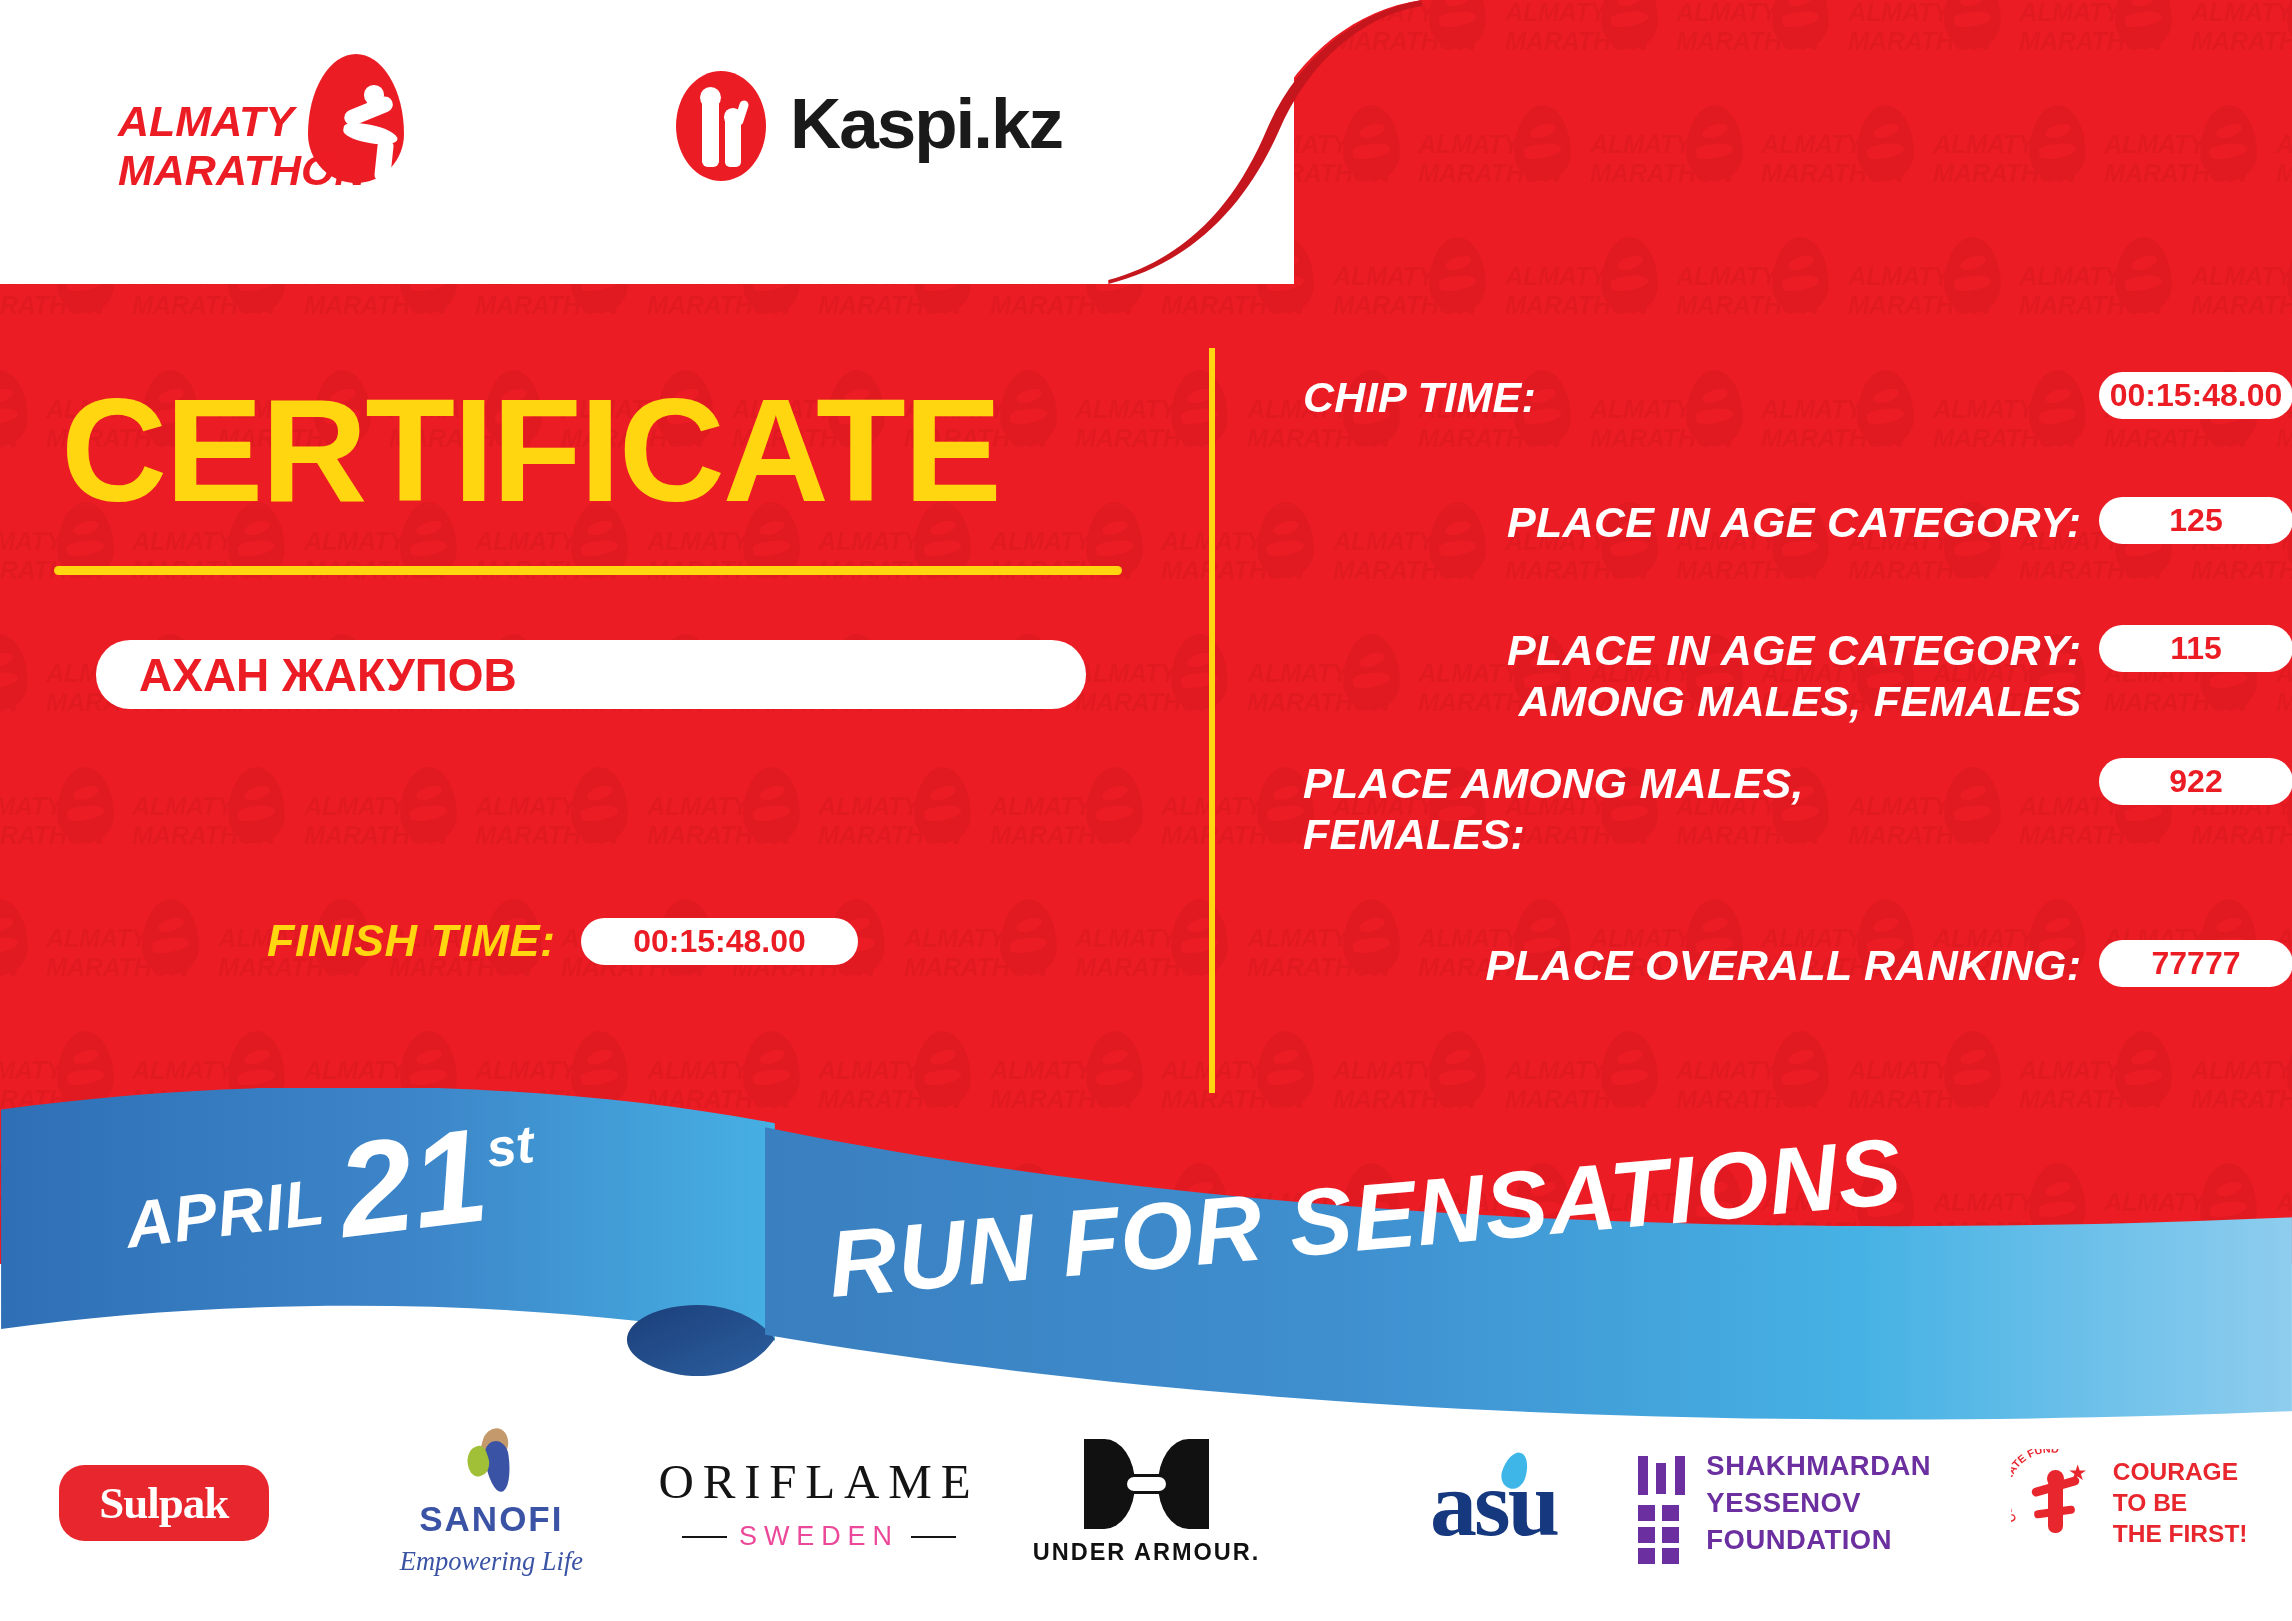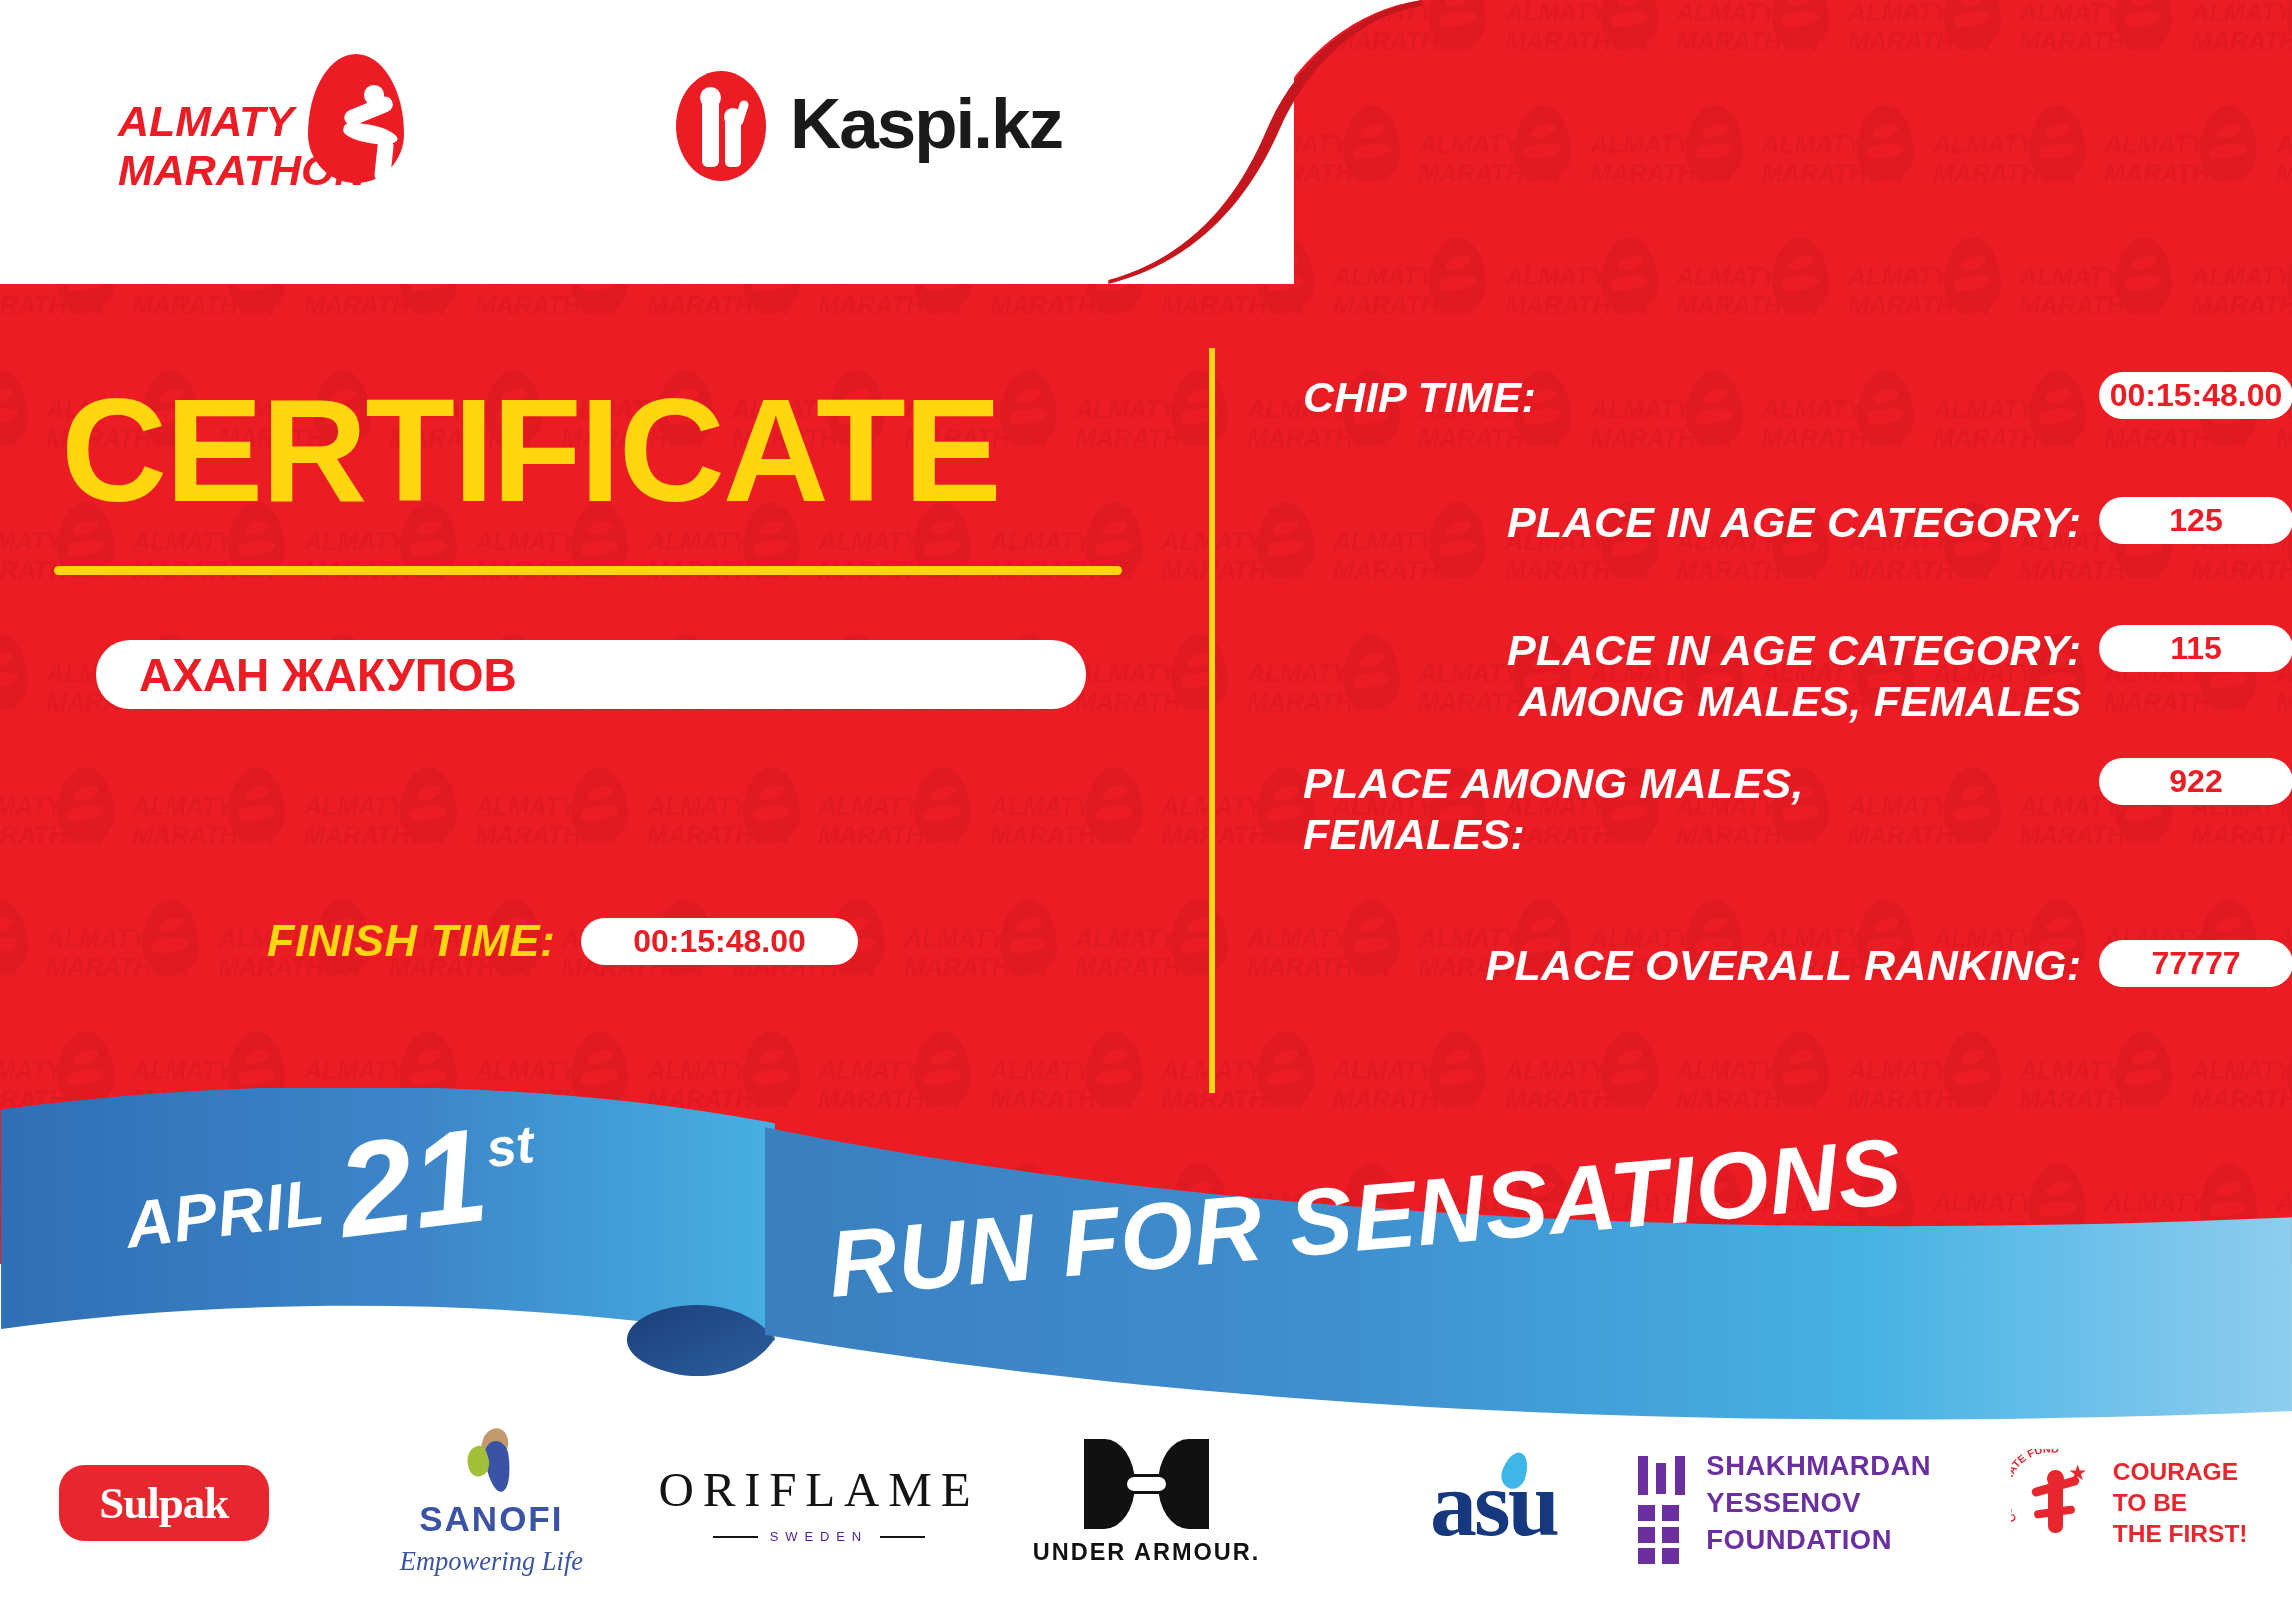--- a/index.html
+++ b/index.html
@@ -402,21 +402,21 @@
 
   
   .orif-name {
     color:#141414; font-size:49px; letter-spacing:8.8px;
     font-family:"Liberation Serif", serif;
   }
   .orif-sub {
     display:flex; align-items:center; gap:11.8px; margin-top:11.8px;
   }
   .orif-line { width: 45px; height: 2px; background:#141414; }
-  .orif-sub-txt { color:#4c1d95; font-size:13px; letter-spacing:6.9px;
+  .orif-sub-txt { color:#ec4899; font-size:27px; letter-spacing:6.9px;
     font-family:"Liberation Sans", sans-serif; }
 
   
   .ua-mark { position:relative; width: 125px; height: 90px; }
   .ua-l, .ua-r {
     position:absolute; top:0; width: 51px; height:90px; background:#111;
   }
   .ua-l { left: 0; border-radius: 0 60% 60% 0 / 0 50% 50% 0; }
   .ua-r { right: 0; border-radius: 60% 0 0 60% / 50% 0 0 50%; }
   .ua-bar {

